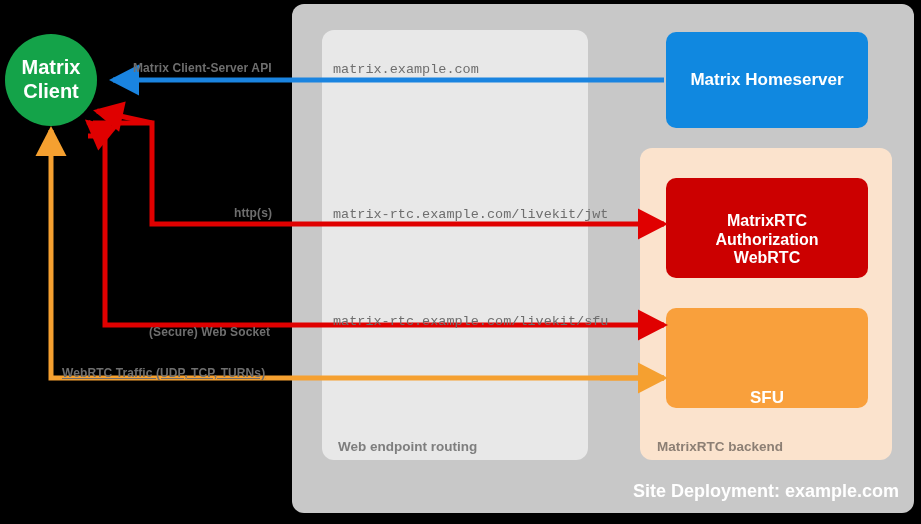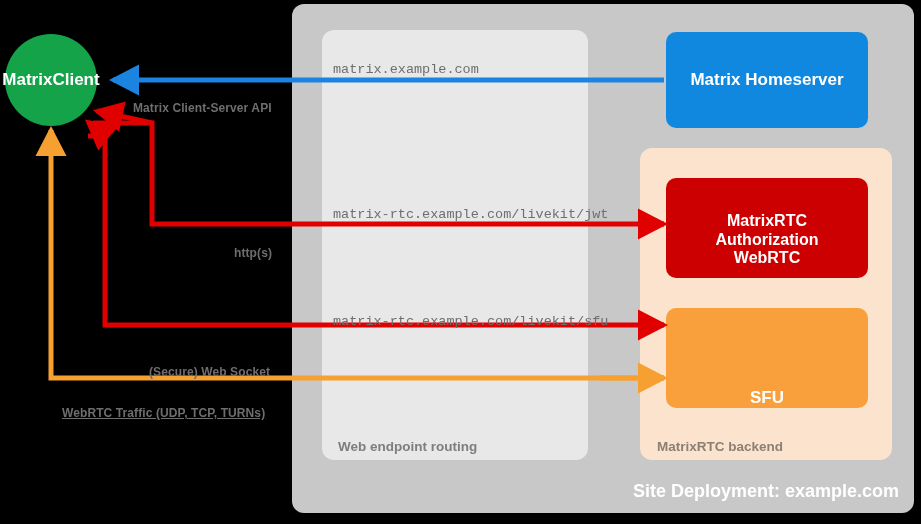--- a/index.html
+++ b/index.html
@@ -2,21 +2,21 @@
 <html><head>
 <meta charset="utf-8">
 <style>
   html,body{margin:0;padding:0;background:#000;}
   #stage{
     position:relative;width:921px;height:524px;background:#000;
     font-family:"Liberation Sans", sans-serif;overflow:hidden;
   }
   #stage svg.layer{position:absolute;left:0;top:0;width:921px;height:524px;}
   .lbl{position:absolute;color:#6e6e6e;font-weight:bold;font-size:12px;
-       letter-spacing:.1px;white-space:nowrap;margin-top:40px;}
+       letter-spacing:.1px;white-space:nowrap;}
   .mono{position:absolute;color:#6e6e6e;font-family:Liberation Mono, monospace;
         font-size:13.5px;white-space:nowrap;}
   .boxtxt{position:absolute;display:flex;align-items:center;justify-content:center;
           color:#fff;font-weight:bold;text-align:center;line-height:1.18;}
   .containerlbl{position:absolute;font-weight:bold;font-size:13.5px;white-space:nowrap;}
 </style>
 </head>
 <body>
 
 <div id="stage">
@@ -54,21 +54,21 @@
     <path d="M 93 123 L 152 123 L 152 224 L 664 224" fill="none" stroke="#e00000" stroke-width="5" stroke-linejoin="miter" marker-end="url(#arw-red)"></path>
     <path d="M 152 123 L 97 111" fill="none" stroke="#e00000" stroke-width="5" marker-end="url(#arw-red)"></path>
 
     <path d="M 88 136 L 105 136 L 105 325 L 664 325" fill="none" stroke="#e00000" stroke-width="5" stroke-linejoin="miter" marker-end="url(#arw-red)"></path>
     <path d="M 105 136 L 88 122" fill="none" stroke="#e00000" stroke-width="5" marker-end="url(#arw-red)"></path>
 
     <path d="M 664 378 L 51 378 L 51 130" fill="none" stroke="#f5a030" stroke-width="5" stroke-linejoin="miter" marker-end="url(#arw-orange)"></path>
     <path d="M 600 378 L 664 378" fill="none" stroke="#f5a030" stroke-width="5" marker-end="url(#arw-orange)"></path>
   </svg>
 
-  <div class="boxtxt" style="left:5px;top:52px;width:92px;height:56px;flex-direction:row;font-size:17px;">
+  <div class="boxtxt" style="left:5px;top:52px;width:92px;height:56px;flex-direction:column;font-size:20px;">
     <span>Matrix</span>
     <span>Client</span>
   </div>
 
   <div class="boxtxt" style="left:666px;top:32px;width:202px;height:96px;font-size:17px;">
     <span>Matrix Homeserver</span>
   </div>
 
   <div class="boxtxt" style="left:666px;top:178px;width:202px;height:124px;flex-direction:column;font-size:16px;">
     <span>MatrixRTC</span>

